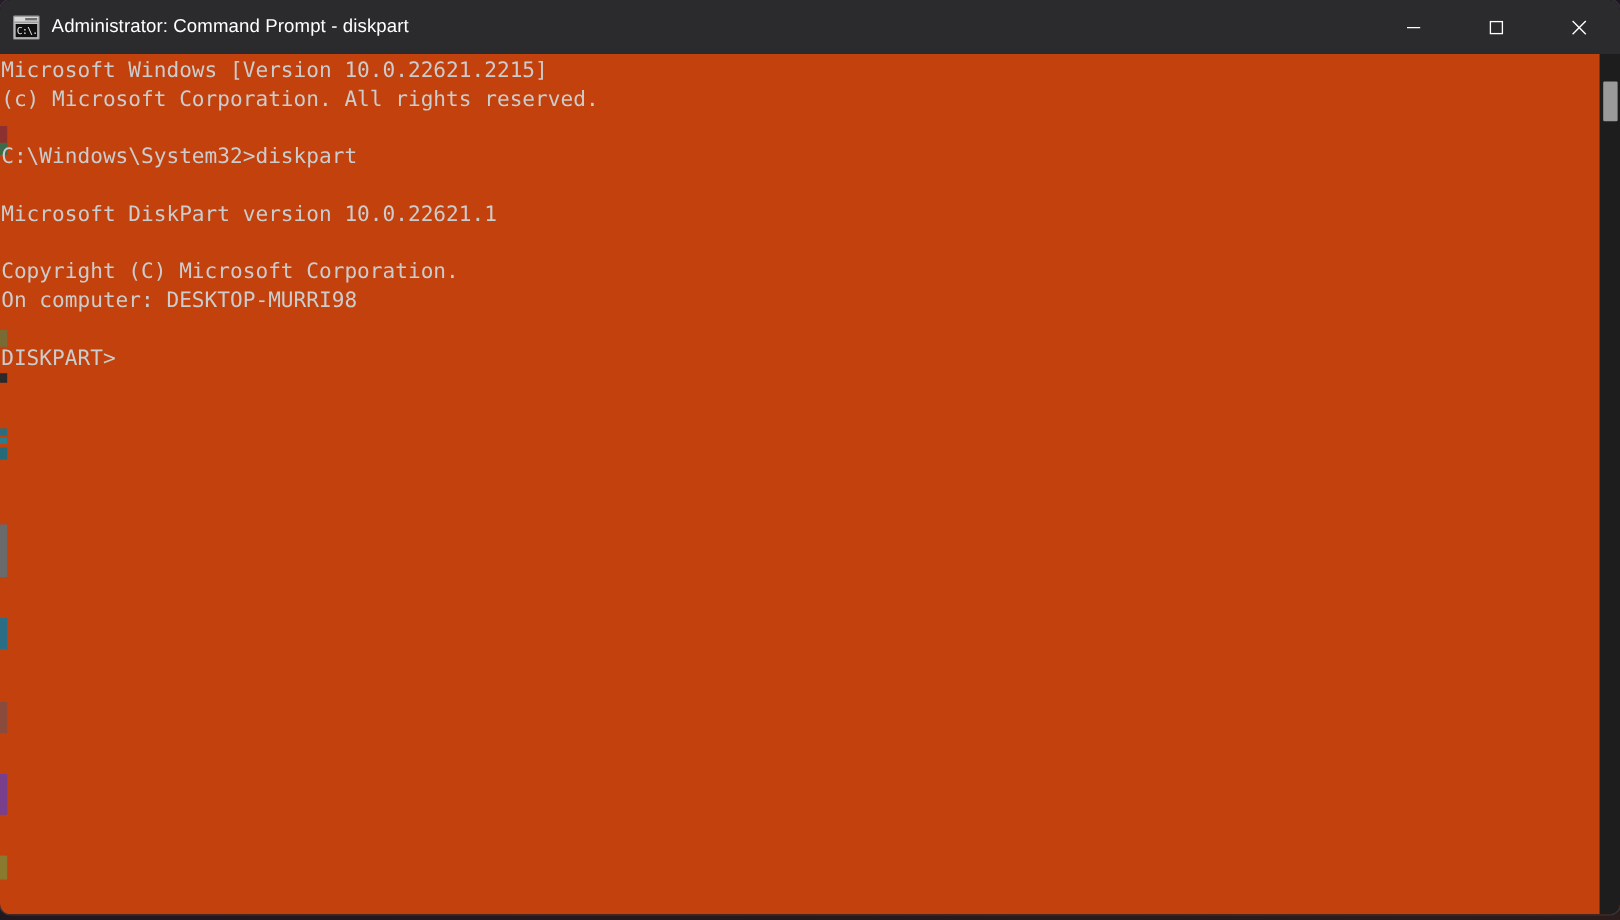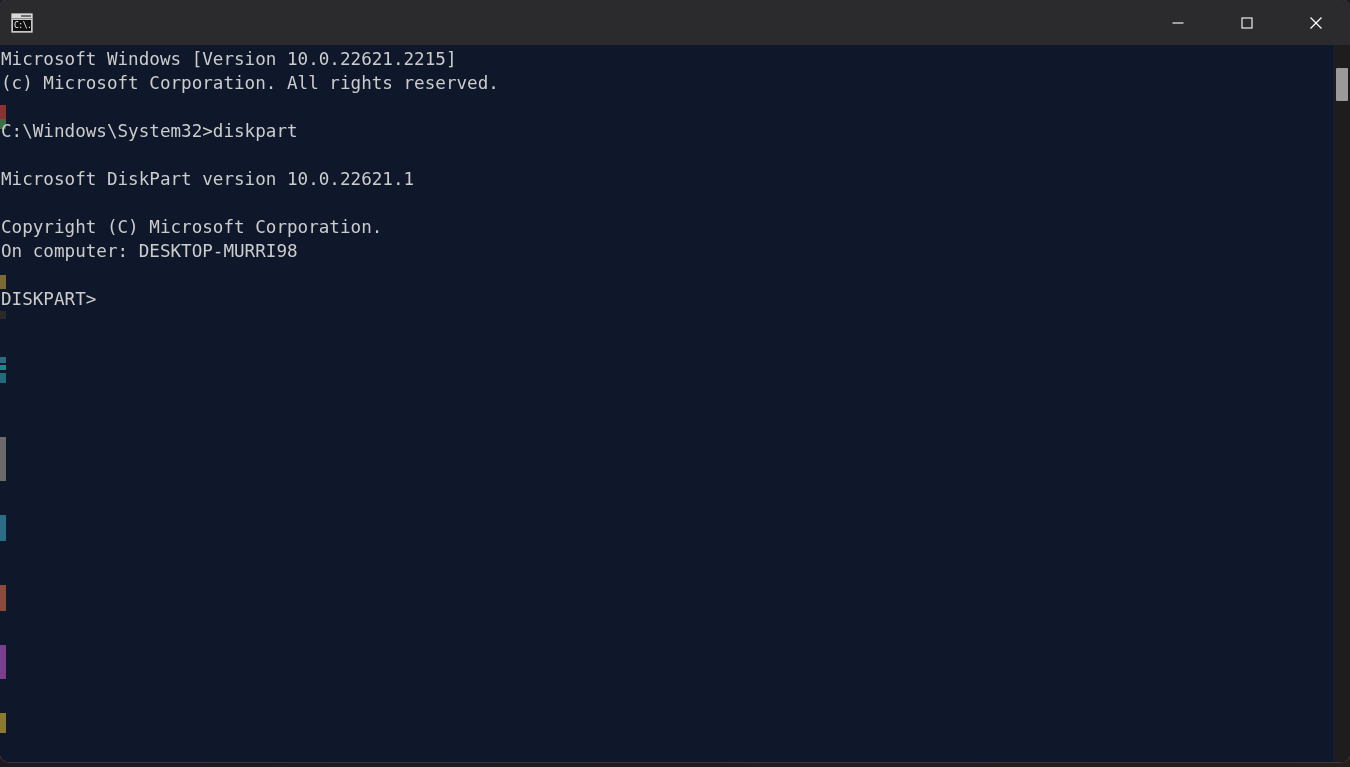--- a/index.html
+++ b/index.html
@@ -114,21 +114,21 @@
     align-items: center;
     justify-content: center;
     cursor: default;
   }
   .wc-btn svg { display: block; }
 
   
   #console {
     position: relative;
     height: 717px;
-    background: #0f172a;
+    background: #c2410c;
     overflow: hidden;
   }
 
   #console-text {
     position: absolute;
     left: 0;
     top: 0;
     padding: 2px 0 0 0;
     font-family: "DejaVu Sans Mono", monospace;
     font-size: 17.6px;
@@ -193,20 +193,21 @@
 
   <div id="window">
 
     <div id="titlebar">
 
       <div id="title-left">
         <div class="cmd-icon">
           <span class="bar"></span>
           <span class="screen">C:\.</span>
         </div>
+        <div id="window-title">Administrator: Command Prompt - diskpart</div>
       </div>
 
       <div id="window-controls">
 
         <div class="wc-btn minimize">
           <span>
             <svg width="16" height="16" viewBox="0 0 16 16">
               <line x1="2.5" y1="8" x2="13.5" y2="8" stroke="#ffffff" stroke-width="1.1"></line>
             </svg>
           </span>

